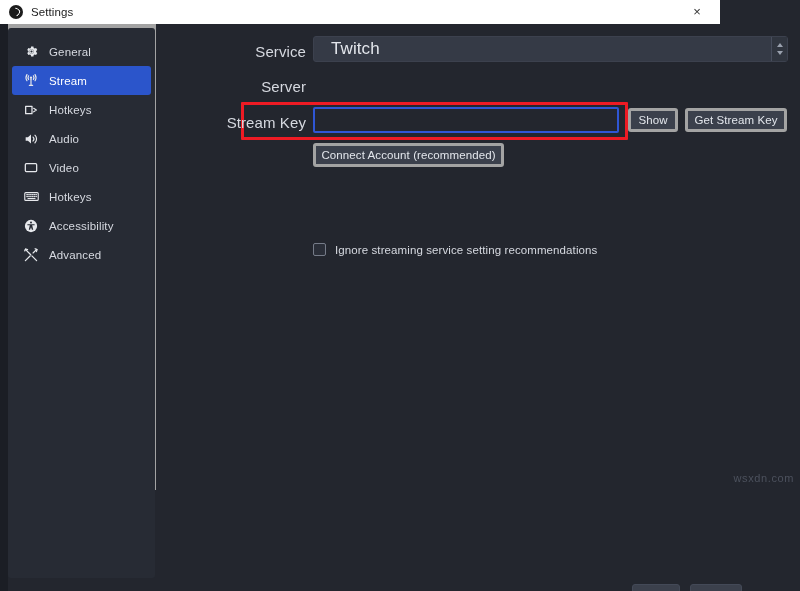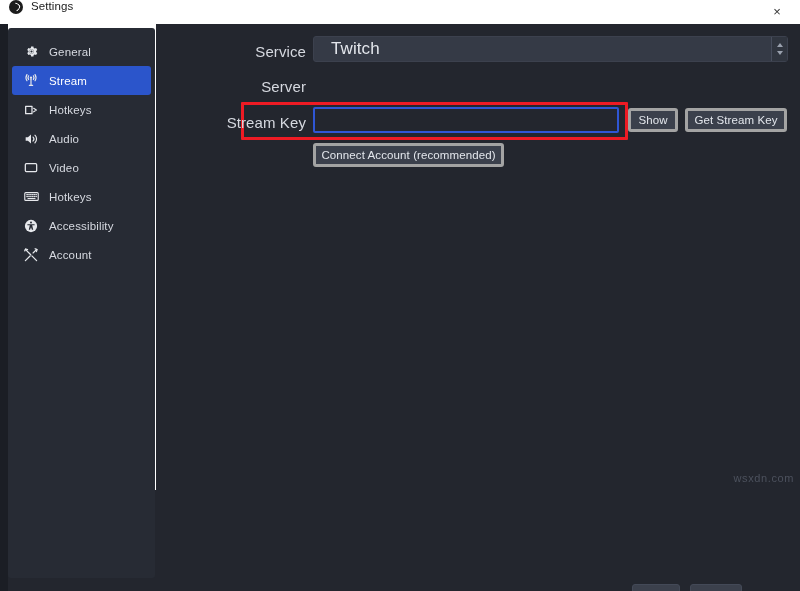--- a/index.html
+++ b/index.html
@@ -20,26 +20,26 @@
     width: 800px;
     height: 591px;
     background: #23262e;
     overflow: hidden;
   }
 
   
   .titlebar {
     position: absolute;
     top: 0; left: 0;
-    width: 800px;
+    width: 720px;
     height: 24px;
     background: #ffffff;
     border-bottom: 1px solid #d8d8d8;
     display: flex;
-    align-items: flex-start;
+    align-items: center;
   }
   .title-icon {
     width: 14px; height: 14px;
     margin-left: 9px;
     border-radius: 50%;
     background: #1c1c1c;
     position: relative;
     flex: 0 0 auto;
   }
   .title-icon::before {
@@ -71,21 +71,21 @@
     color: #333333;
     cursor: default;
   }
 
   
   .body-area {
     position: absolute;
     top: 24px; left: 0;
     width: 800px;
     height: 466px;
-    background: #ffffff;
+    background: #a3a3a3;
     text-decoration: underline;
   }
 
   
   .gutter {
     position: absolute;
     left: 0; top: 0;
     width: 8px; height: 567px;
     background: #1b1e25;
   }
@@ -376,21 +376,21 @@
         <span class="nav-icon">
           <svg width="16" height="16" viewBox="0 0 24 24" fill="none" stroke="currentColor" stroke-width="1.9" stroke-linecap="round">
             <path d="M3.6 3.6l8 8"></path>
             <path d="M20.4 3.6l-5.3 5.3"></path>
             <path d="M3.6 20.4l7-7"></path>
             <path d="M13.3 13.3l7.1 7.1"></path>
             <path d="M18.2 2.6l2.9 1.3-1 2.9"></path>
             <path d="M2.6 5.8l1.3-2.9 2.9 1"></path>
           </svg>
         </span>
-        <span class="nav-label">Account</span>
+        <span class="nav-label">Advanced</span>
       </div>
 
     </div>
 
     <div class="content">
 
       <div class="field-label" style="left:0; top:19px; width:150px;">Service</div>
       <div class="combo" style="left:157px; top:12px; width:475px;">
         <span class="combo-value">Twitch</span>
         <span class="combo-spin">
@@ -406,20 +406,24 @@
       <div class="field-label" style="left:0; top:90px; width:150px;">Stream Key</div>
 
       <input class="text-input" style="left: 157px; top: 83px; width: 306px;" type="text" placeholder="">
 
       <div class="btn" style="left:472px; top:84px; width:50px;">Show</div>
 
       <div class="btn" style="left:529px; top:84px; width:102px;">Get Stream Key</div>
 
       <div class="btn" style="left:157px; top:119px; width:191px;">Connect Account (recommended)</div>
 
+      <div class="check-row" style="left:157px; top:219px;">
+        <span class="checkbox"></span>
+        <span class="check-label">Ignore streaming service setting recommendations</span>
+      </div>
 
       <div class="bottom-btn" style="left:476px; top:560px; width:48px;"></div>
       <div class="bottom-btn" style="left:534px; top:560px; width:52px;"></div>
 
     </div>
 
     <div class="watermark">wsxdn.com</div>
 
   </div>
 </div>

